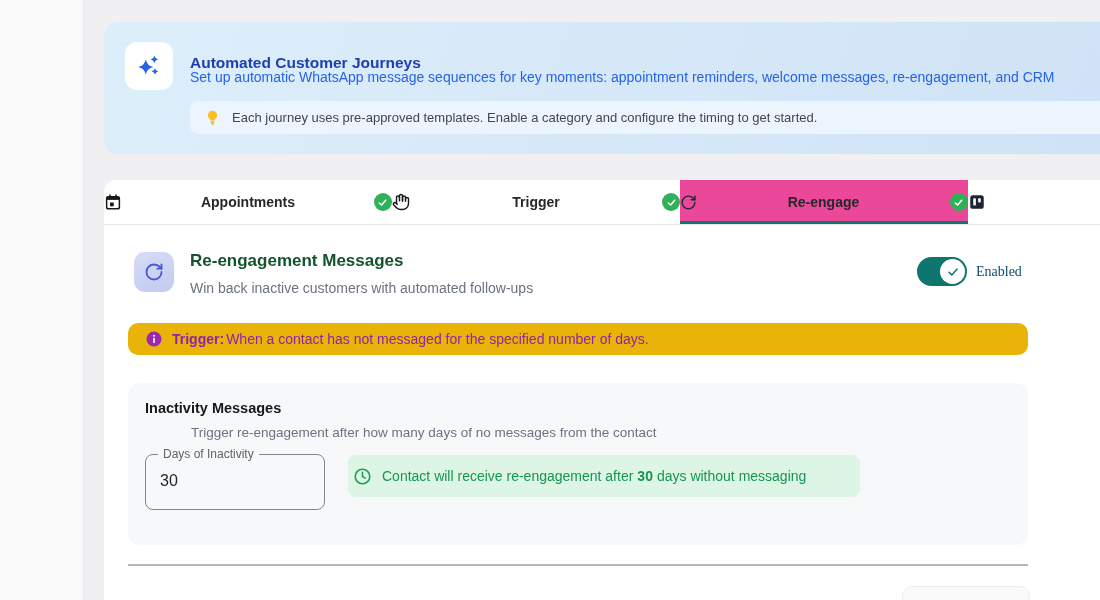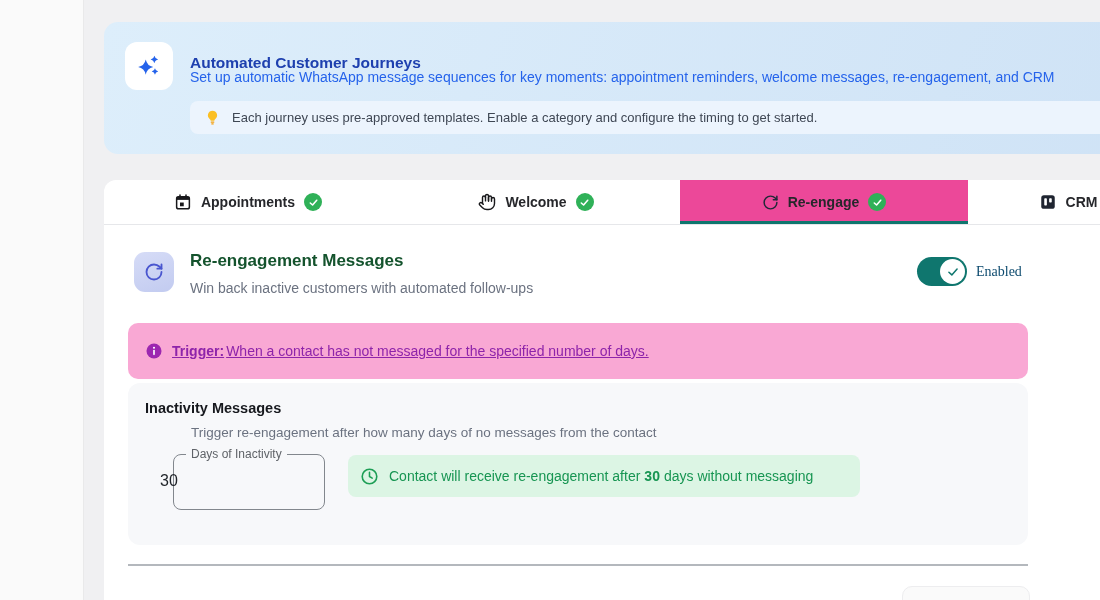--- a/index.html
+++ b/index.html
@@ -24,65 +24,65 @@
     color:#2563eb; white-space:nowrap; }
   .tip-bar { position:absolute; left:86px; top:79px; width:1110px; height:33px;
     background:#ecf4fd; border-radius:8px; display:flex; align-items:center;
     gap:11px; padding-left:14px; }
   .tip-text { font-size:13px; color:#3f4754; white-space:nowrap; }
 
   
   .tabs { position:absolute; left:0; top:180px; width:1206px; height:45px;
     background:#fff; border-radius:12px 12px 0 0; display:flex;
     border-bottom:1px solid #e6e7ea; }
-  .tab { width:288px; height:100%; display:flex; align-items:center; justify-content:center;
+  .tab { width:288px; height:100%; display:flex; align-items:center; justify-content:space-between;
     gap:9px; font-size:14px; font-weight:600; color:#26272b; cursor:pointer; }
   .tab.active { background:#ec4899; box-shadow:inset 0 -3px 0 #0f766e; }
   .tab.crm { width:200px; }
   .badge-check { width:18px; height:18px; border-radius:50%; background:#2fb158;
     display:flex; align-items:center; justify-content:center; flex:0 0 auto; }
 
   
   .panel { position:absolute; left:0; top:225px; width:1206px; height:375px; background:#fff; }
   .panel-icon { position:absolute; left:30px; top:27px; width:40px; height:40px;
     border-radius:11px; background:linear-gradient(160deg,#d6dcf7,#c2cbf0);
     display:flex; align-items:center; justify-content:center; }
   .panel-title { position:absolute; left:86px; top:26px; font-size:17px;
     font-weight:700; color:#14532d; }
   .panel-subtitle { position:absolute; left:86px; top:55px; font-size:14px; color:#6b7280; }
   .toggle { position:absolute; left:813px; top:32px; width:50px; height:29px;
     border-radius:15px; background:#0f766e; cursor:pointer; }
   .knob { position:absolute; right:2px; top:2px; width:25px; height:25px;
     border-radius:50%; background:#fff; display:flex; align-items:center; justify-content:center; }
   .toggle-label { position:absolute; left:872px; top:39px; font-size:14px; color:#0c4a6e;font-family:Liberation Serif, serif; }
 
-  .trigger { position:absolute; left:24px; top:98px; width:900px; height:56px;
-    border-radius:10px; background:#f9a8d4; display:flex; align-items:center;
-    gap:9px; padding-left:17px; font-size:14px; color:#8e24aa;text-decoration:underline; }
+  .trigger { position:absolute; left:24px; top:98px; width:900px; height:32px;
+    border-radius:10px; background:#eab308; display:flex; align-items:center;
+    gap:9px; padding-left:17px; font-size:14px; color:#8e24aa; }
   .trigger b { font-weight:700; margin-right:2px; }
 
   .threshold { position:absolute; left:24px; top:158px; width:900px; height:162px;
     border-radius:12px; background:#f7f8fa; }
   .th-title { position:absolute; left:17px; top:17px; font-size:14.5px;
     font-weight:600; color:#16181d; }
   .th-desc { position:absolute; left:17px; top:42px; font-size:13.5px; color:#6b7280;margin-left:46px; }
 
   .field { position:absolute; left:17px; top:71px; width:180px; height:56px; }
   .field fieldset { position:absolute; left:0; right:0; top:-7px; bottom:0;
-    border:1px solid #82878d; border-radius:8px; padding:0 8px;margin-left:28px; }
+    border:1px solid #82878d; border-radius:8px; padding:0 8px; }
   .field legend { margin-left:4px; padding:0 5px; font-size:12px; color:#5f6368; }
   .field input { position:absolute; left:15px; top:18px; width:145px; border:none;
     background:transparent; outline:none; font-size:16px; color:#1f2328;
     font-family:"Liberation Sans","DejaVu Sans",sans-serif; }
   .th-helper { position:absolute; left:31px; top:131px; width:128px;
     font-size:12.5px; line-height:1.32; color:#5b6168; }
 
   .summary { position:absolute; left:220px; top:72px; width:512px; height:42px;
     border-radius:8px; background:#dcf5e4; display:flex; align-items:center;
-    gap:10px; padding-left:12px; font-size:14px; color:#179552; }
+    gap:10px; padding-left:5px; font-size:14px; color:#179552; }
   .summary b { font-weight:700; margin:0 4px; }
 
   .divider { position:absolute; left:24px; top:339px; width:900px; height:2px; background:#b4b8bd; }
   .save-btn { position:absolute; left:798px; top:361px; width:128px; height:40px;
     border-radius:10px; background:#fafafa; border:1px solid #ededef; cursor:pointer; }
 
   svg { display:block; }
 </style>
 </head>
 <body>
@@ -133,21 +133,21 @@
 
     <div class="tab">
       <span>
         <svg width="18" height="18" viewBox="0 0 24 24" fill="none" stroke="#18181b" stroke-width="1.9" stroke-linecap="round" stroke-linejoin="round">
           <path d="M18 11V6a2 2 0 0 0-4 0v5"></path>
           <path d="M14 10V4a2 2 0 0 0-4 0v2"></path>
           <path d="M10 10.5V6a2 2 0 0 0-4 0v8"></path>
           <path d="M18 8a2 2 0 1 1 4 0v6a8 8 0 0 1-8 8h-2c-2.8 0-4.5-.86-5.99-2.34l-3.6-3.6a2 2 0 0 1 2.83-2.82L7 15"></path>
         </svg>
       </span>
-      <span>Welcome</span>
+      <span>Trigger</span>
       <span class="badge-check">
         <svg width="11" height="11" viewBox="0 0 24 24">
             <polyline points="5,13 10,17.5 19,7" fill="none" stroke="#fff" stroke-width="3.4" stroke-linecap="round" stroke-linejoin="round"></polyline>
           </svg>
       </span>
     </div>
 
     <div class="tab active">
       <span>
         <svg width="17" height="17" viewBox="0 0 24 24" fill="none" stroke="#1f2937" stroke-width="2.1" stroke-linecap="round" stroke-linejoin="round">

